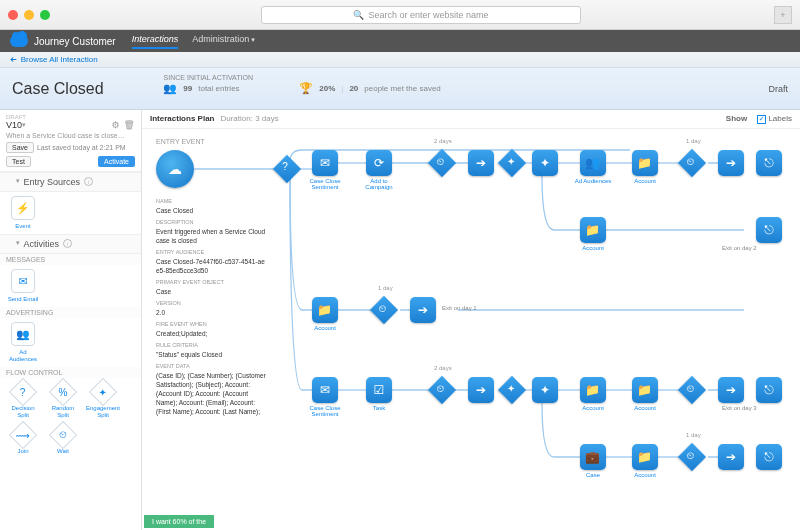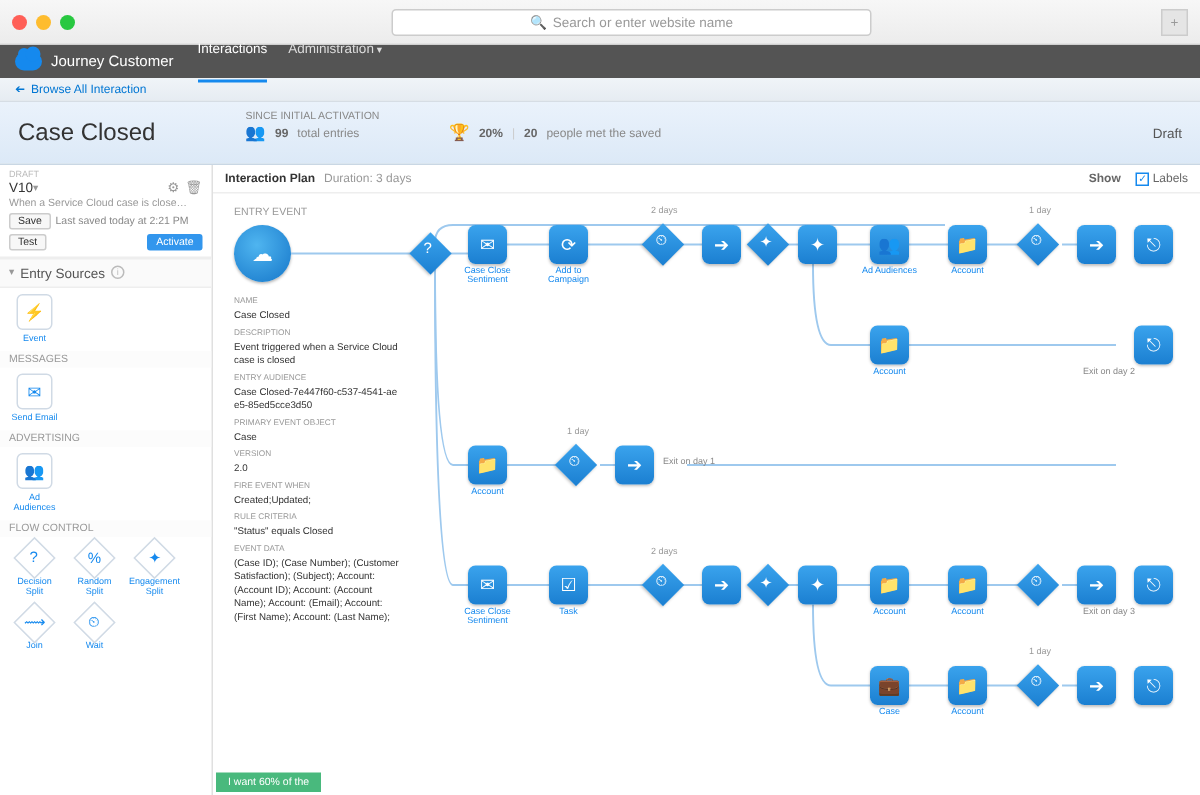--- a/index.html
+++ b/index.html
@@ -10,21 +10,21 @@
 .mac-url { margin-left:205px; width:320px; height:18px; background:#fff; border:1px solid #ccc; border-radius:3px; display:flex; align-items:center; justify-content:center; color:#999; font-size:9px; }
 .mac-plus { margin-left:auto; width:18px; height:18px; background:#e5e5e5; border:1px solid #ccc; display:flex; align-items:center; justify-content:center; color:#999; cursor:pointer;}
 .top-bar { height:22px; background:#545454; display:flex; align-items:center; padding:0 10px; color:#ddd; font-size:9px; }
 .cloud-logo { width:18px; height:12px; background:#1589ee; border-radius:6px; margin-right:6px; position:relative; }
 .cloud-logo::before,.cloud-logo::after{content:'';position:absolute;background:#1589ee;border-radius:50%;}
 .cloud-logo::before{width:8px;height:8px;top:-3px;left:2px;}
 .cloud-logo::after{width:10px;height:10px;top:-4px;left:7px;}
 .app-name{font-size:10px;color:#fff;margin-right:16px;}
 .top-nav{display:flex;gap:14px;}
 .top-nav span{cursor:pointer;}
-.nav-active{color:#fff;border-bottom:2px solid #1589ee;padding-bottom:16px;}
+.nav-active{color:#fff;border-bottom:2px solid #1589ee;padding-bottom:3px;font-style:italic;}
 .top-right{margin-left:auto;display:flex;align-items:center;gap:10px;font-size:8px;}
 .feedback-btn{border:1px solid #888;padding:2px 8px;border-radius:9px;cursor:pointer;}
 .chev::after{content:' ▾';font-size:7px;}
 .crumb-bar{height:16px;background:linear-gradient(#f0f4f8,#e6ecf2);border-bottom:1px solid #d6dde4;display:flex;align-items:center;padding:0 10px;}
 .crumb-bar a{color:#0176d3;font-size:8px;text-decoration:none;cursor:pointer;}
 .crumb-bar .back{margin-right:4px;color:#0176d3;display:inline-block;transform:scaleX(-1);font-size:8px;}
 .title-band{height:42px;background:linear-gradient(#eaf2fb,#dce9f7);border-bottom:1px solid #c9d7e4;display:flex;align-items:center;padding:0 12px;}
 .page-title{font-size:16px;color:#333;margin-right:50px;}
 .sub-label{font-size:7px;color:#888;position:absolute;top:-8px;left:0;white-space:nowrap;}
 .kpi{display:flex;align-items:center;gap:6px;position:relative;color:#888;font-size:8px;margin-left:10px;}
@@ -34,21 +34,21 @@
 .content{display:flex;height:420px;}
 .left-rail{width:142px;border-right:1px solid #e0e0e0;background:#fff;overflow:hidden;}
 .version-row{padding:4px 6px;border-bottom:1px solid #eee;}
 .v-head{display:flex;align-items:center;justify-content:space-between;font-size:9px;}
 .v-head .gear{color:#999;cursor:pointer;}
 .v-desc{font-size:7px;color:#999;margin-top:2px;}
 .btn-row{display:flex;gap:3px;margin-top:3px;align-items:center;}
 .mini-btn{border:1px solid #ccc;padding:1px 5px;font-size:7px;background:#f7f7f7;border-radius:2px;cursor:pointer;}
 .saved{font-size:7px;color:#888;}
 .activate{margin-left:auto;background:#3296ed;color:#fff;border:none;padding:2px 6px;font-size:7px;border-radius:2px;cursor:pointer;}
-.section-hd{display:flex;align-items:flex-start;padding:4px 6px;font-size:9px;color:#555;background:#fafafa;border-top:1px solid #eee;border-bottom:1px solid #eee;}
+.section-hd{display:flex;align-items:flex-start;padding:4px 16px;font-size:9px;color:#555;background:#fafafa;border-top:1px solid #eee;border-bottom:1px solid #eee;}
 .section-hd .tog{margin-right:4px;font-size:7px;color:#999;}
 .section-hd .info{margin-left:4px;width:9px;height:9px;border:1px solid #bbb;border-radius:50%;display:inline-flex;align-items:center;justify-content:center;font-size:6px;color:#bbb;}
 .subcat{font-size:7px;color:#999;padding:2px 6px;background:#fcfcfc;}
 .tile-row{display:flex;gap:6px;padding:4px 6px;flex-wrap:wrap;}
 .tile{width:34px;display:flex;flex-direction:column;align-items:center;cursor:grab;}
 .tile .box{width:24px;height:24px;border:1px solid #d0dae5;border-radius:4px;background:#fff;display:flex;align-items:center;justify-content:center;color:#1589ee;font-size:11px;}
 .tile .diamond{width:20px;height:20px;border:1px solid #d0dae5;background:#fff;transform:rotate(45deg);display:flex;align-items:center;justify-content:center;}
 .tile .diamond span{transform:rotate(-45deg);color:#1589ee;font-size:10px;}
 .tile .lbl{font-size:6px;color:#1589ee;text-align:center;margin-top:3px;line-height:7px;}
 .canvas{flex:1;position:relative;background:#fff;overflow:hidden;}
@@ -145,20 +145,25 @@
       <span>Entry Sources</span>
       <span class="info">i</span>
     </div>
     <div class="tile-row">
       <div class="tile">
           <div class="box">⚡</div>
           <div class="lbl">Event</div>
         </div>
     </div>
 
+    <div class="section-hd">
+      <span class="tog">▾</span>
+        <span>Activities</span>
+        <span class="info">i</span>
+    </div>
     <div class="subcat">MESSAGES</div>
     <div class="tile-row">
       <div class="tile">
           <div class="box">✉</div>
           <div class="lbl">Send Email</div>
         </div>
     </div>
     <div class="subcat">ADVERTISING</div>
     <div class="tile-row">
       <div class="tile">
@@ -196,21 +201,21 @@
           <div class="diamond">
             <span>⏲</span>
           </div>
           <div class="lbl">Wait</div>
         </div>
     </div>
   </div>
 
   <div class="canvas">
     <div class="canvas-hd">
-      <span class="title">Interaction Plan</span>
+      <span class="title">Interactions Plan</span>
       <span class="dur">Duration: 3 days</span>
       <div class="right">
         <span style="font-weight:600;">Show</span>
         <span><span class="cb">✓</span> <span>Labels</span></span>
       </div>
     </div>
 
     <div class="entry-lbl">ENTRY EVENT</div>
     <div class="entry-node">☁</div>
 

